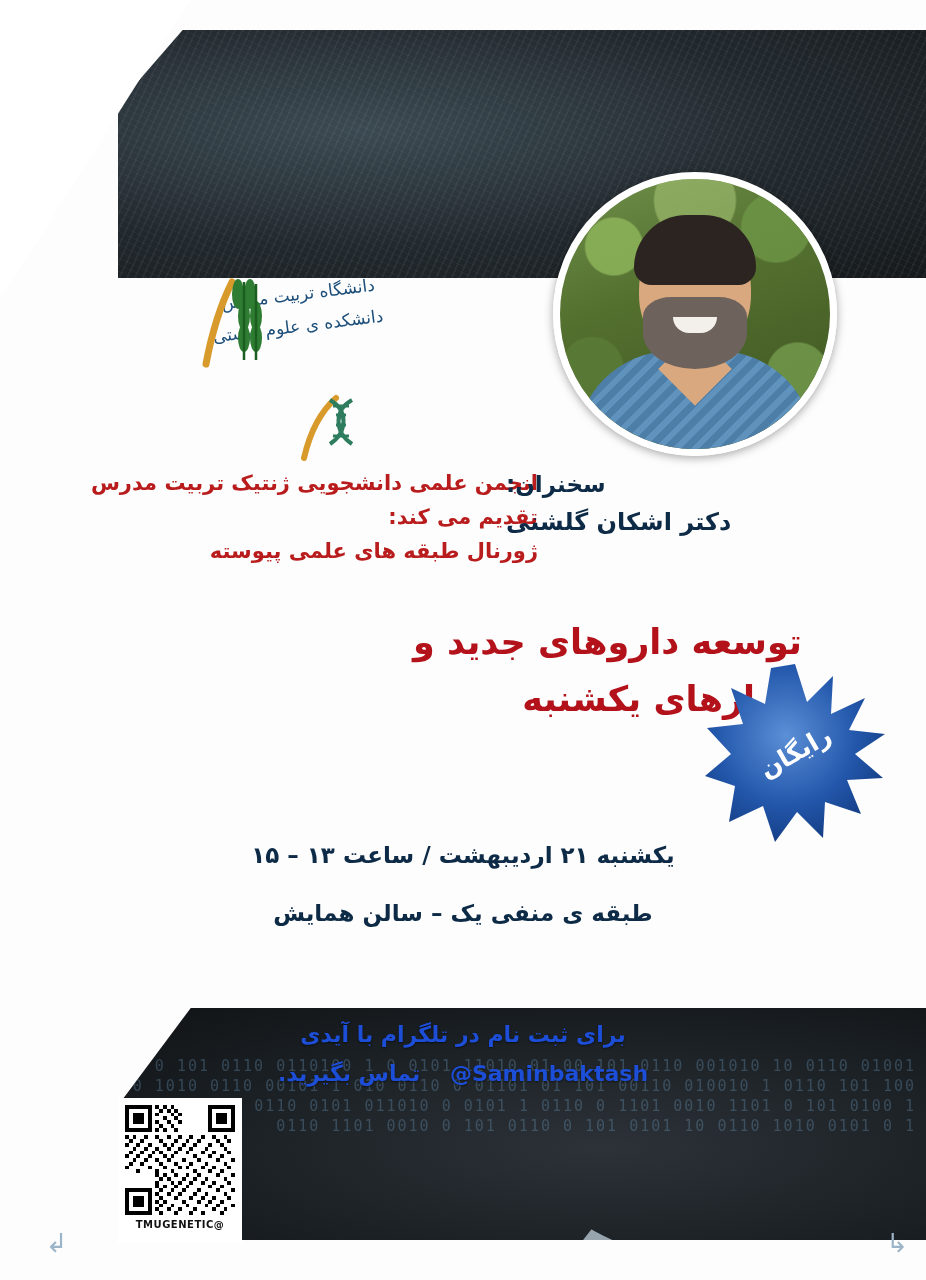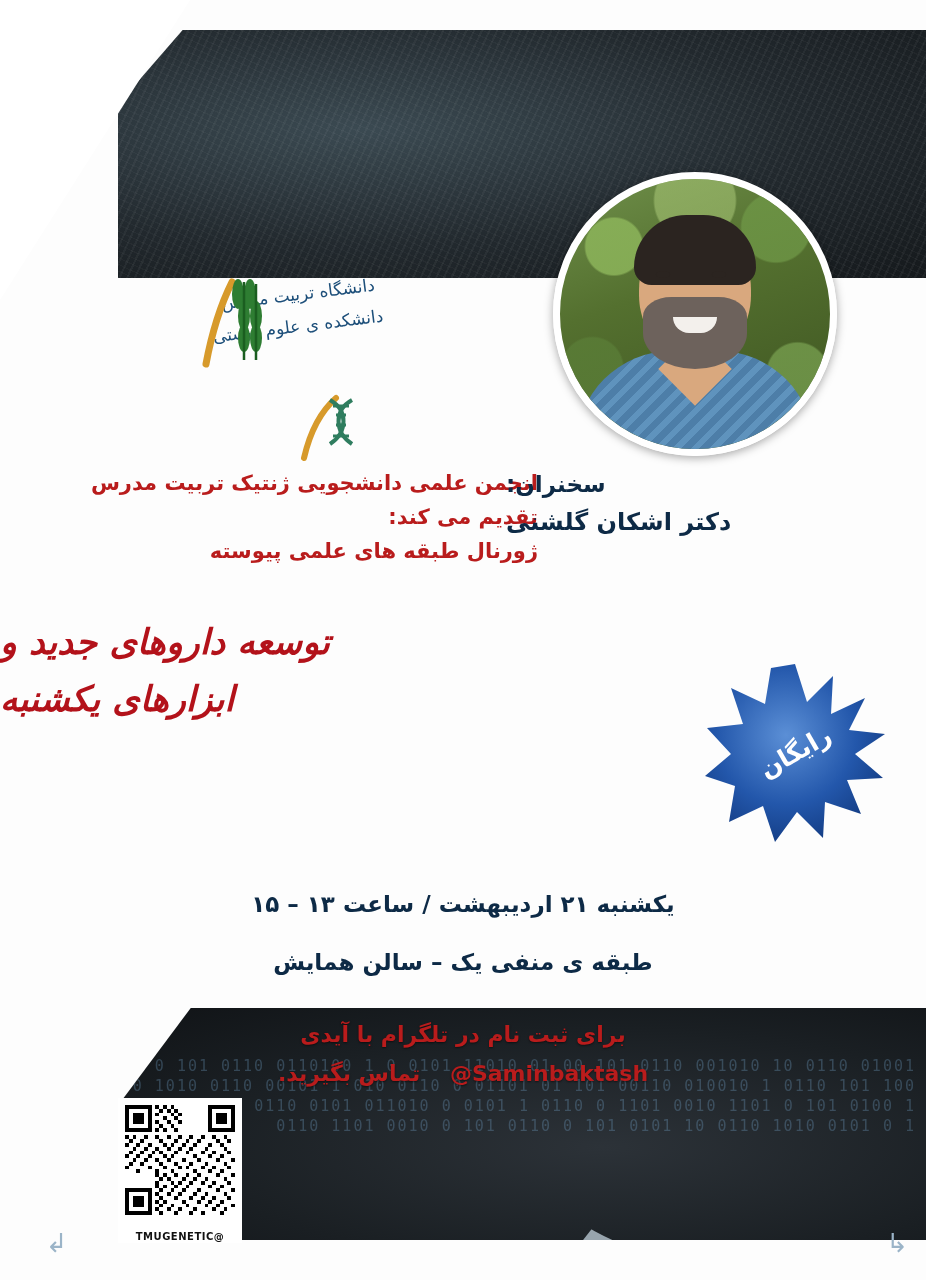--- a/index.html
+++ b/index.html
@@ -221,28 +221,27 @@
     line-height: 1.6;
   }
   .speaker-block .lbl { font-size: 23px; }
   .speaker-block .nm  { font-size: 24px; }
   .speaker-block .af  { font-size: 23px; }
 
   .title-block {
     position: absolute;
     left: 0; top: 614px;
     width: 802px;
-    text-align: left;
+    text-align: right;
     direction: rtl;
     color: #b3121a;
     font-weight: bold;
     font-size: 35px;
     line-height: 1.62;
     letter-spacing: .3px;
-    font-style: italic;
   }
 
   .burst {
     position: absolute;
     left: 705px; top: 662px;
     width: 180px; height: 180px;
   }
   .burst-label {
     position: absolute;
     left: 705px; top: 662px;
@@ -251,21 +250,21 @@
     align-items: center;
     justify-content: center;
     color: #ffffff;
     font-size: 25px;
     font-weight: bold;
     transform: rotate(-30deg);
   }
 
   .details-block {
     position: absolute;
-    left: 0; top: 876px;
+    left: 0; top: 827px;
     width: 926px;
     text-align: center;
     direction: rtl;
     color: #0d2a46;
     font-weight: bold;
     font-size: 23px;
     line-height: 2.5;
   }
 
   
@@ -308,21 +307,21 @@
     transform: rotate(-7deg);
     opacity: .85;
     pointer-events: none;
   }
   .contact-block {
     position: absolute;
     left: 0; top: 1016px;
     width: 926px;
     text-align: center;
     direction: rtl;
-    color: #b91c1c;
+    color: #1d4ed8;
     font-weight: bold;
     font-size: 22px;
     line-height: 1.75;
     text-shadow: 0 1px 2px rgba(0,0,0,.5);
   }
   .contact-block .handle {
     font-family: "DejaVu Sans", "Liberation Sans", sans-serif;
     direction: ltr;
     display: inline-block;
     margin-left: 22px;
@@ -341,21 +340,21 @@
   }
   .qr-img {
     width: 110px; height: 110px;
     margin-top: 7px;
   }
   .qr-caption {
     font-size: 10px;
     font-weight: bold;
     color: #111;
     letter-spacing: .5px;
-    margin-top: 16px;
+    margin-top: 4px;
     font-family: "DejaVu Sans", "Liberation Sans", sans-serif;
   }
 
   
   .fold {
     position: absolute;
     color: #9bb4c8;
     font-size: 26px;
   }
   .fold-l { left: 46px; top: 1228px; transform: scaleX(-1); }

